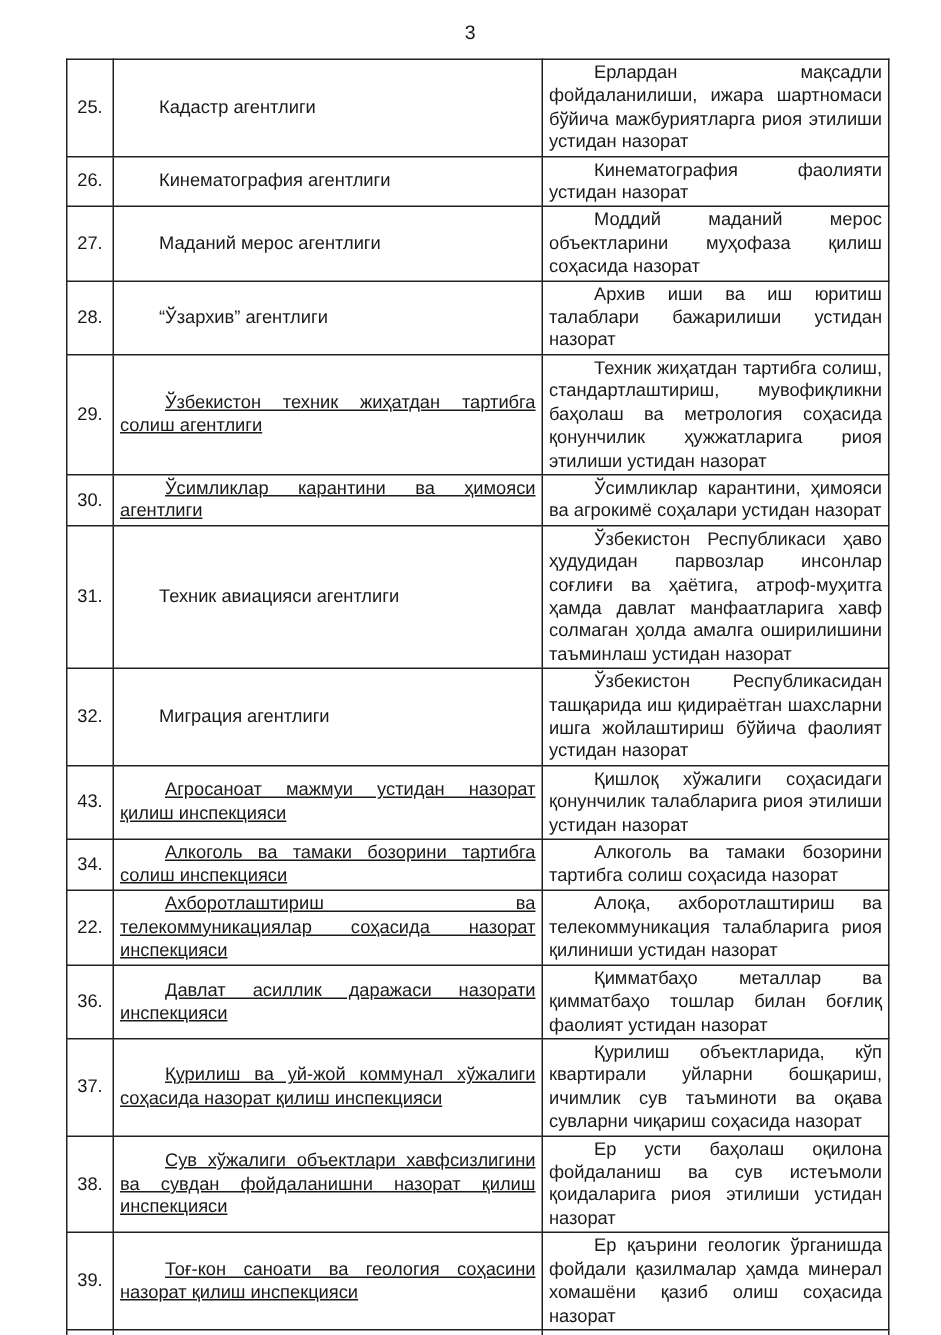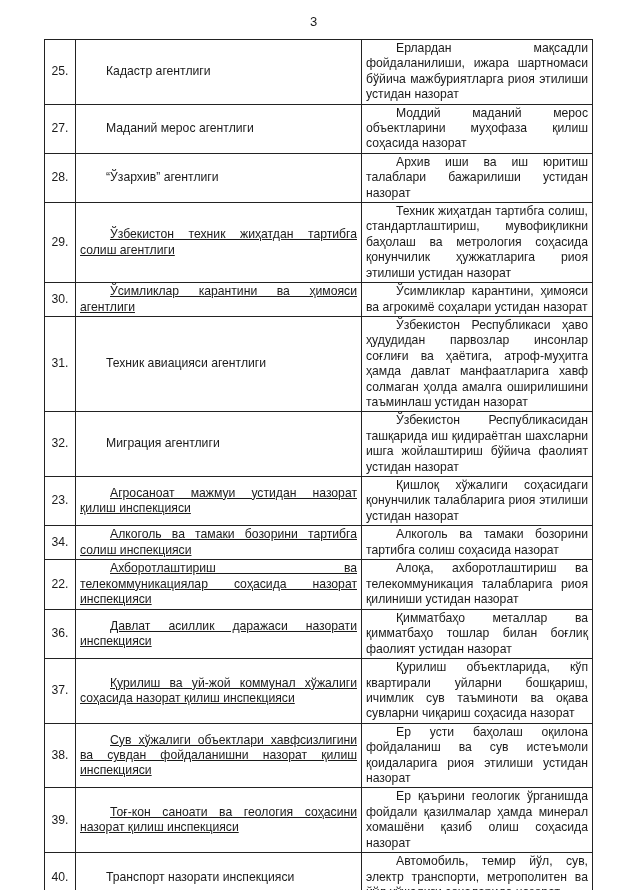--- a/index.html
+++ b/index.html
@@ -21,20 +21,25 @@
 <body>
 
 <div class="page-number">3</div>
 
 <table class="doc">
   <tbody id="tbody">
       <tr style="height: 49px;">
         <td class="num">25.</td>
         <td class="name center">Кадастр агентлиги</td>
         <td class="desc">Ерлардан мақсадли фойдаланилиши, ижара шартномаси бўйича мажбуриятларга риоя этилиши устидан назорат</td>
+      </tr>
+      <tr style="height: 31px;">
+        <td class="num">26.</td>
+        <td class="name center">Кинематография агентлиги</td>
+        <td class="desc">Кинематография фаолияти устидан назорат</td>
       </tr>
       <tr style="height: 33px;">
         <td class="num">27.</td>
         <td class="name center">Маданий мерос агентлиги</td>
         <td class="desc">Моддий маданий мерос объектларини муҳофаза қилиш соҳасида назорат</td>
       </tr>
       <tr style="height: 32px;">
         <td class="num">28.</td>
         <td class="name center">“Ўзархив” агентлиги</td>
         <td class="desc">Архив иши ва иш юритиш талаблари бажарилиши устидан назорат</td>
@@ -53,21 +58,21 @@
         <td class="num">31.</td>
         <td class="name center">Техник авиацияси агентлиги</td>
         <td class="desc">Ўзбекистон Республикаси ҳаво ҳудудидан парвозлар инсонлар соғлиғи ва ҳаётига, атроф-муҳитга ҳамда давлат манфаатларига хавф солмаган ҳолда амалга оширилишини таъминлаш устидан назорат</td>
       </tr>
       <tr style="height: 64px;">
         <td class="num">32.</td>
         <td class="name center">Миграция агентлиги</td>
         <td class="desc">Ўзбекистон Республикасидан ташқарида иш қидираётган шахсларни ишга жойлаштириш бўйича фаолият устидан назорат</td>
       </tr>
       <tr style="height: 49px;">
-        <td class="num">23.</td>
+        <td class="num">43.</td>
         <td class="name indent">Агросаноат мажмуи устидан назорат қилиш инспекцияси</td>
         <td class="desc">Қишлоқ хўжалиги соҳасидаги қонунчилик талабларига риоя этилиши устидан назорат</td>
       </tr>
       <tr style="height: 32px;">
         <td class="num">34.</td>
         <td class="name indent">Алкоголь ва тамаки бозорини тартибга солиш инспекцияси</td>
         <td class="desc">Алкоголь ва тамаки бозорини тартибга солиш соҳасида назорат</td>
       </tr>
       <tr style="height: 50px;">
         <td class="num">22.</td>

